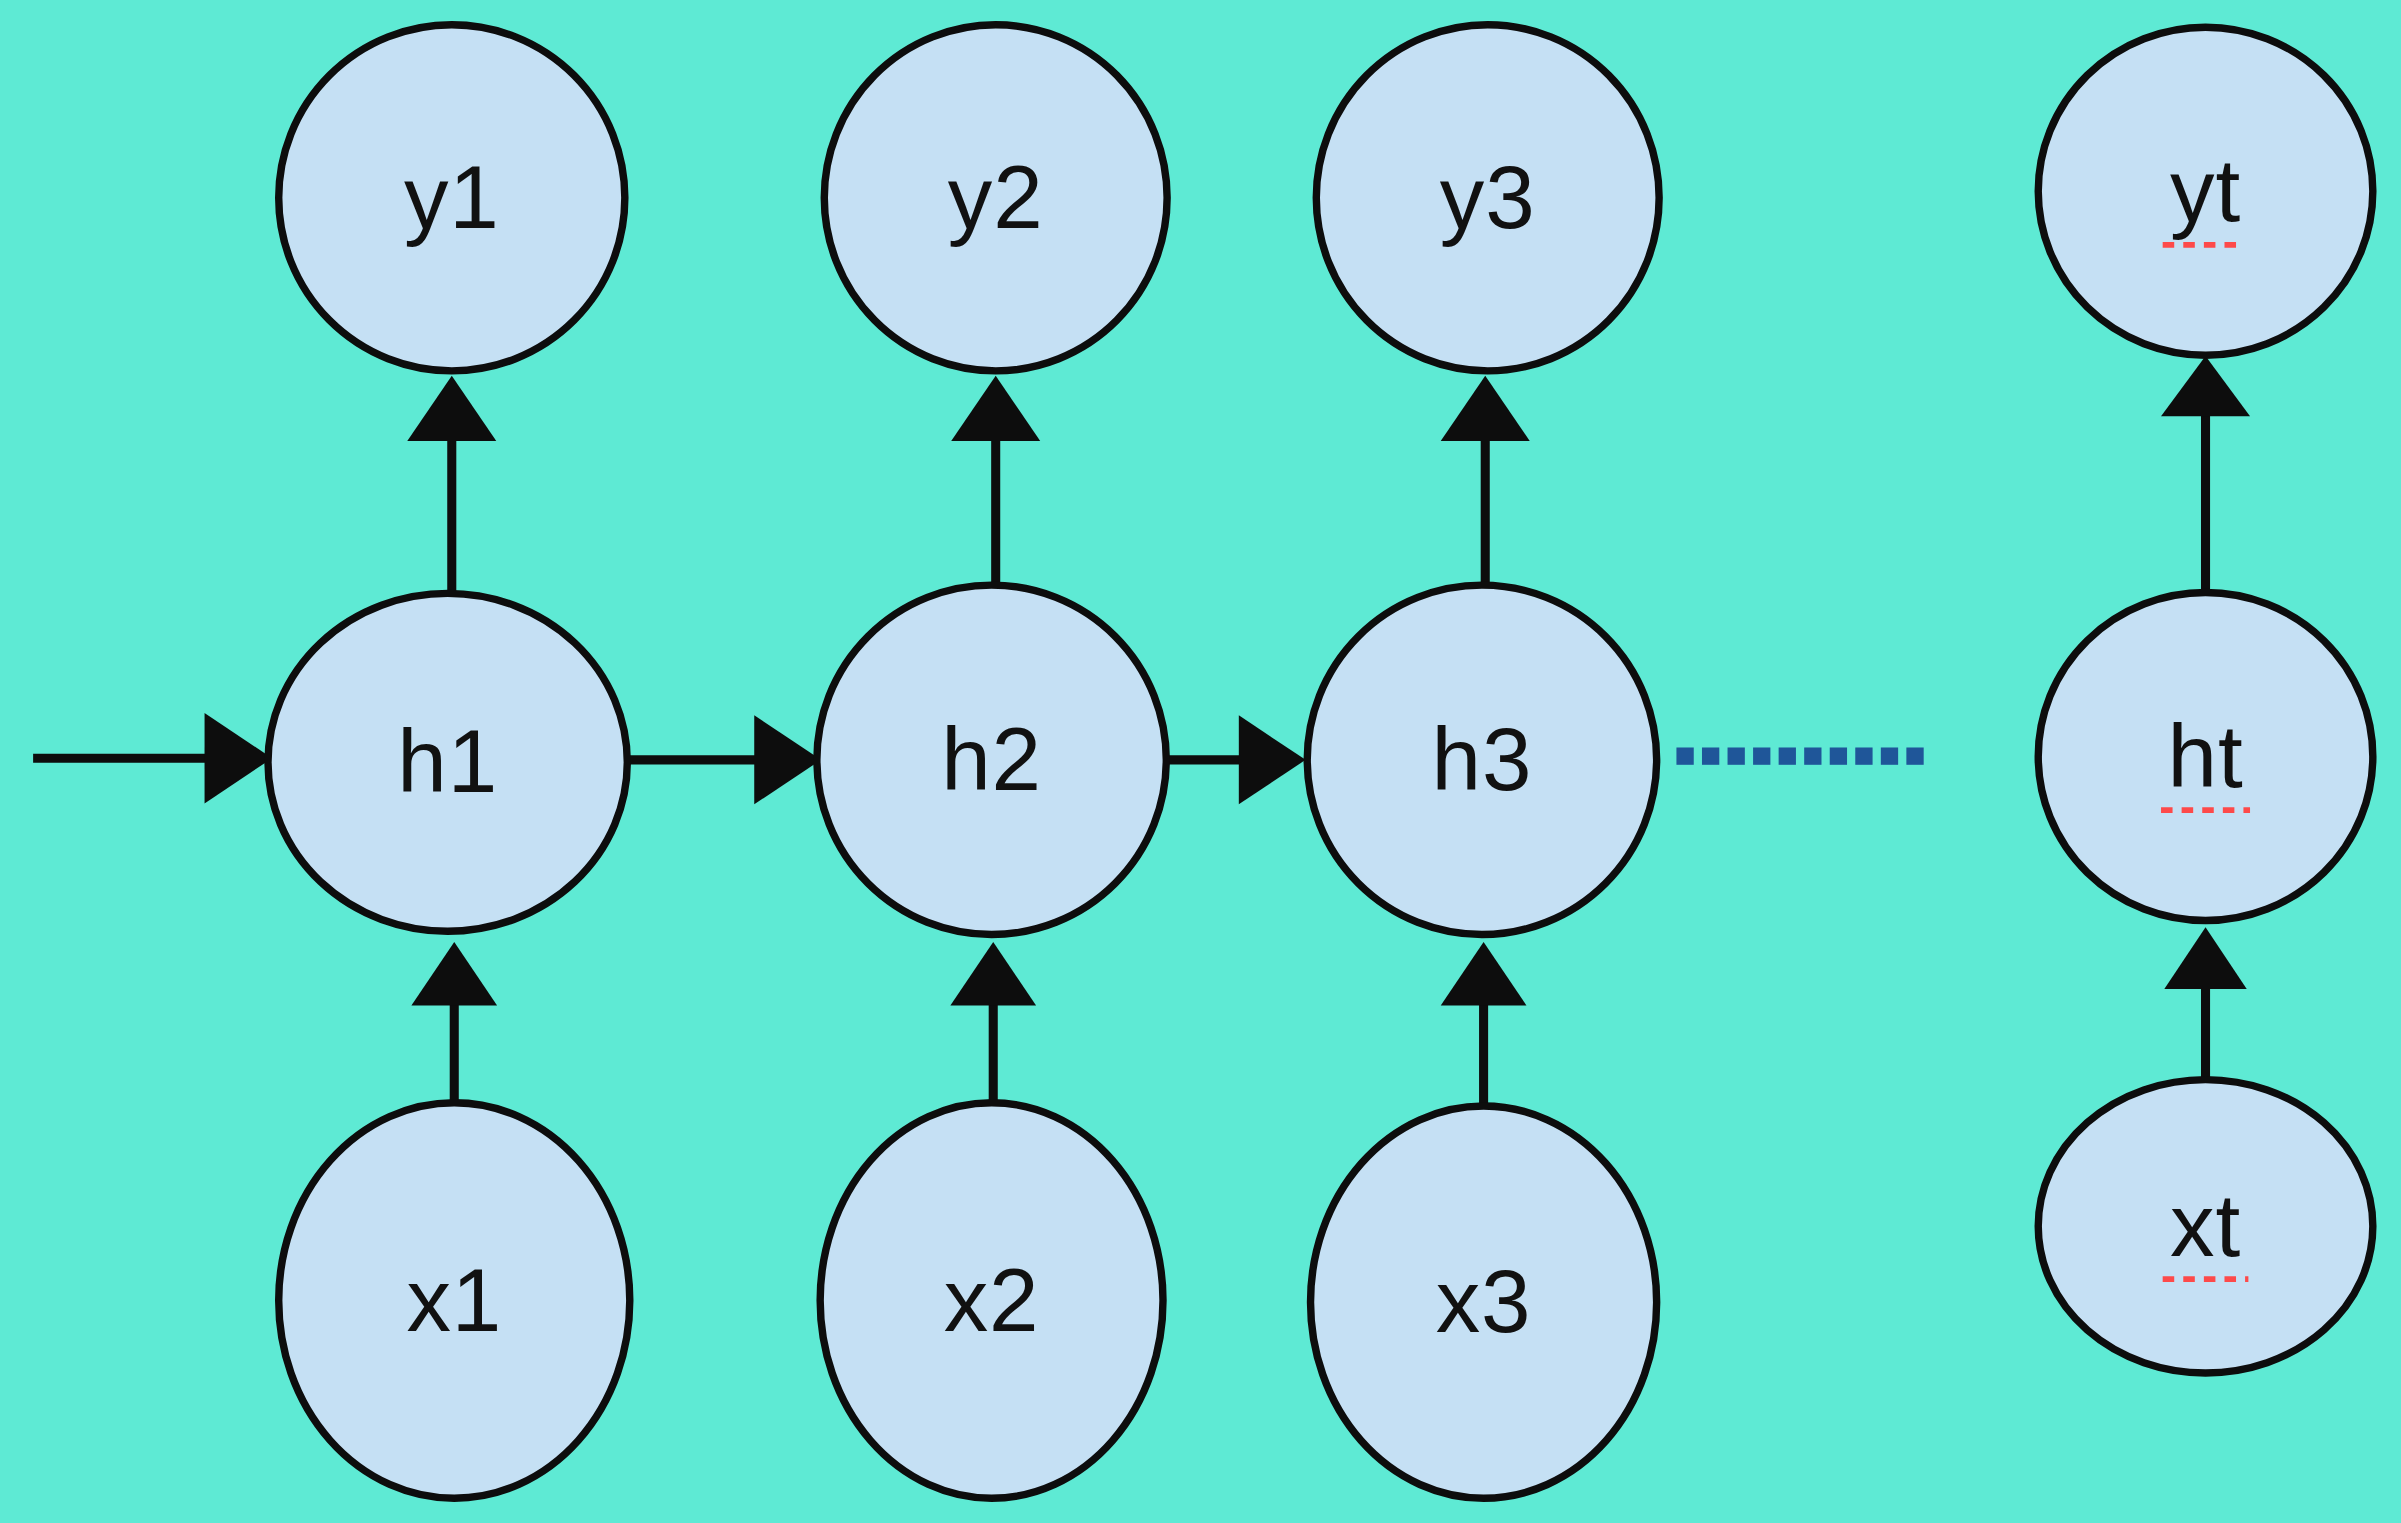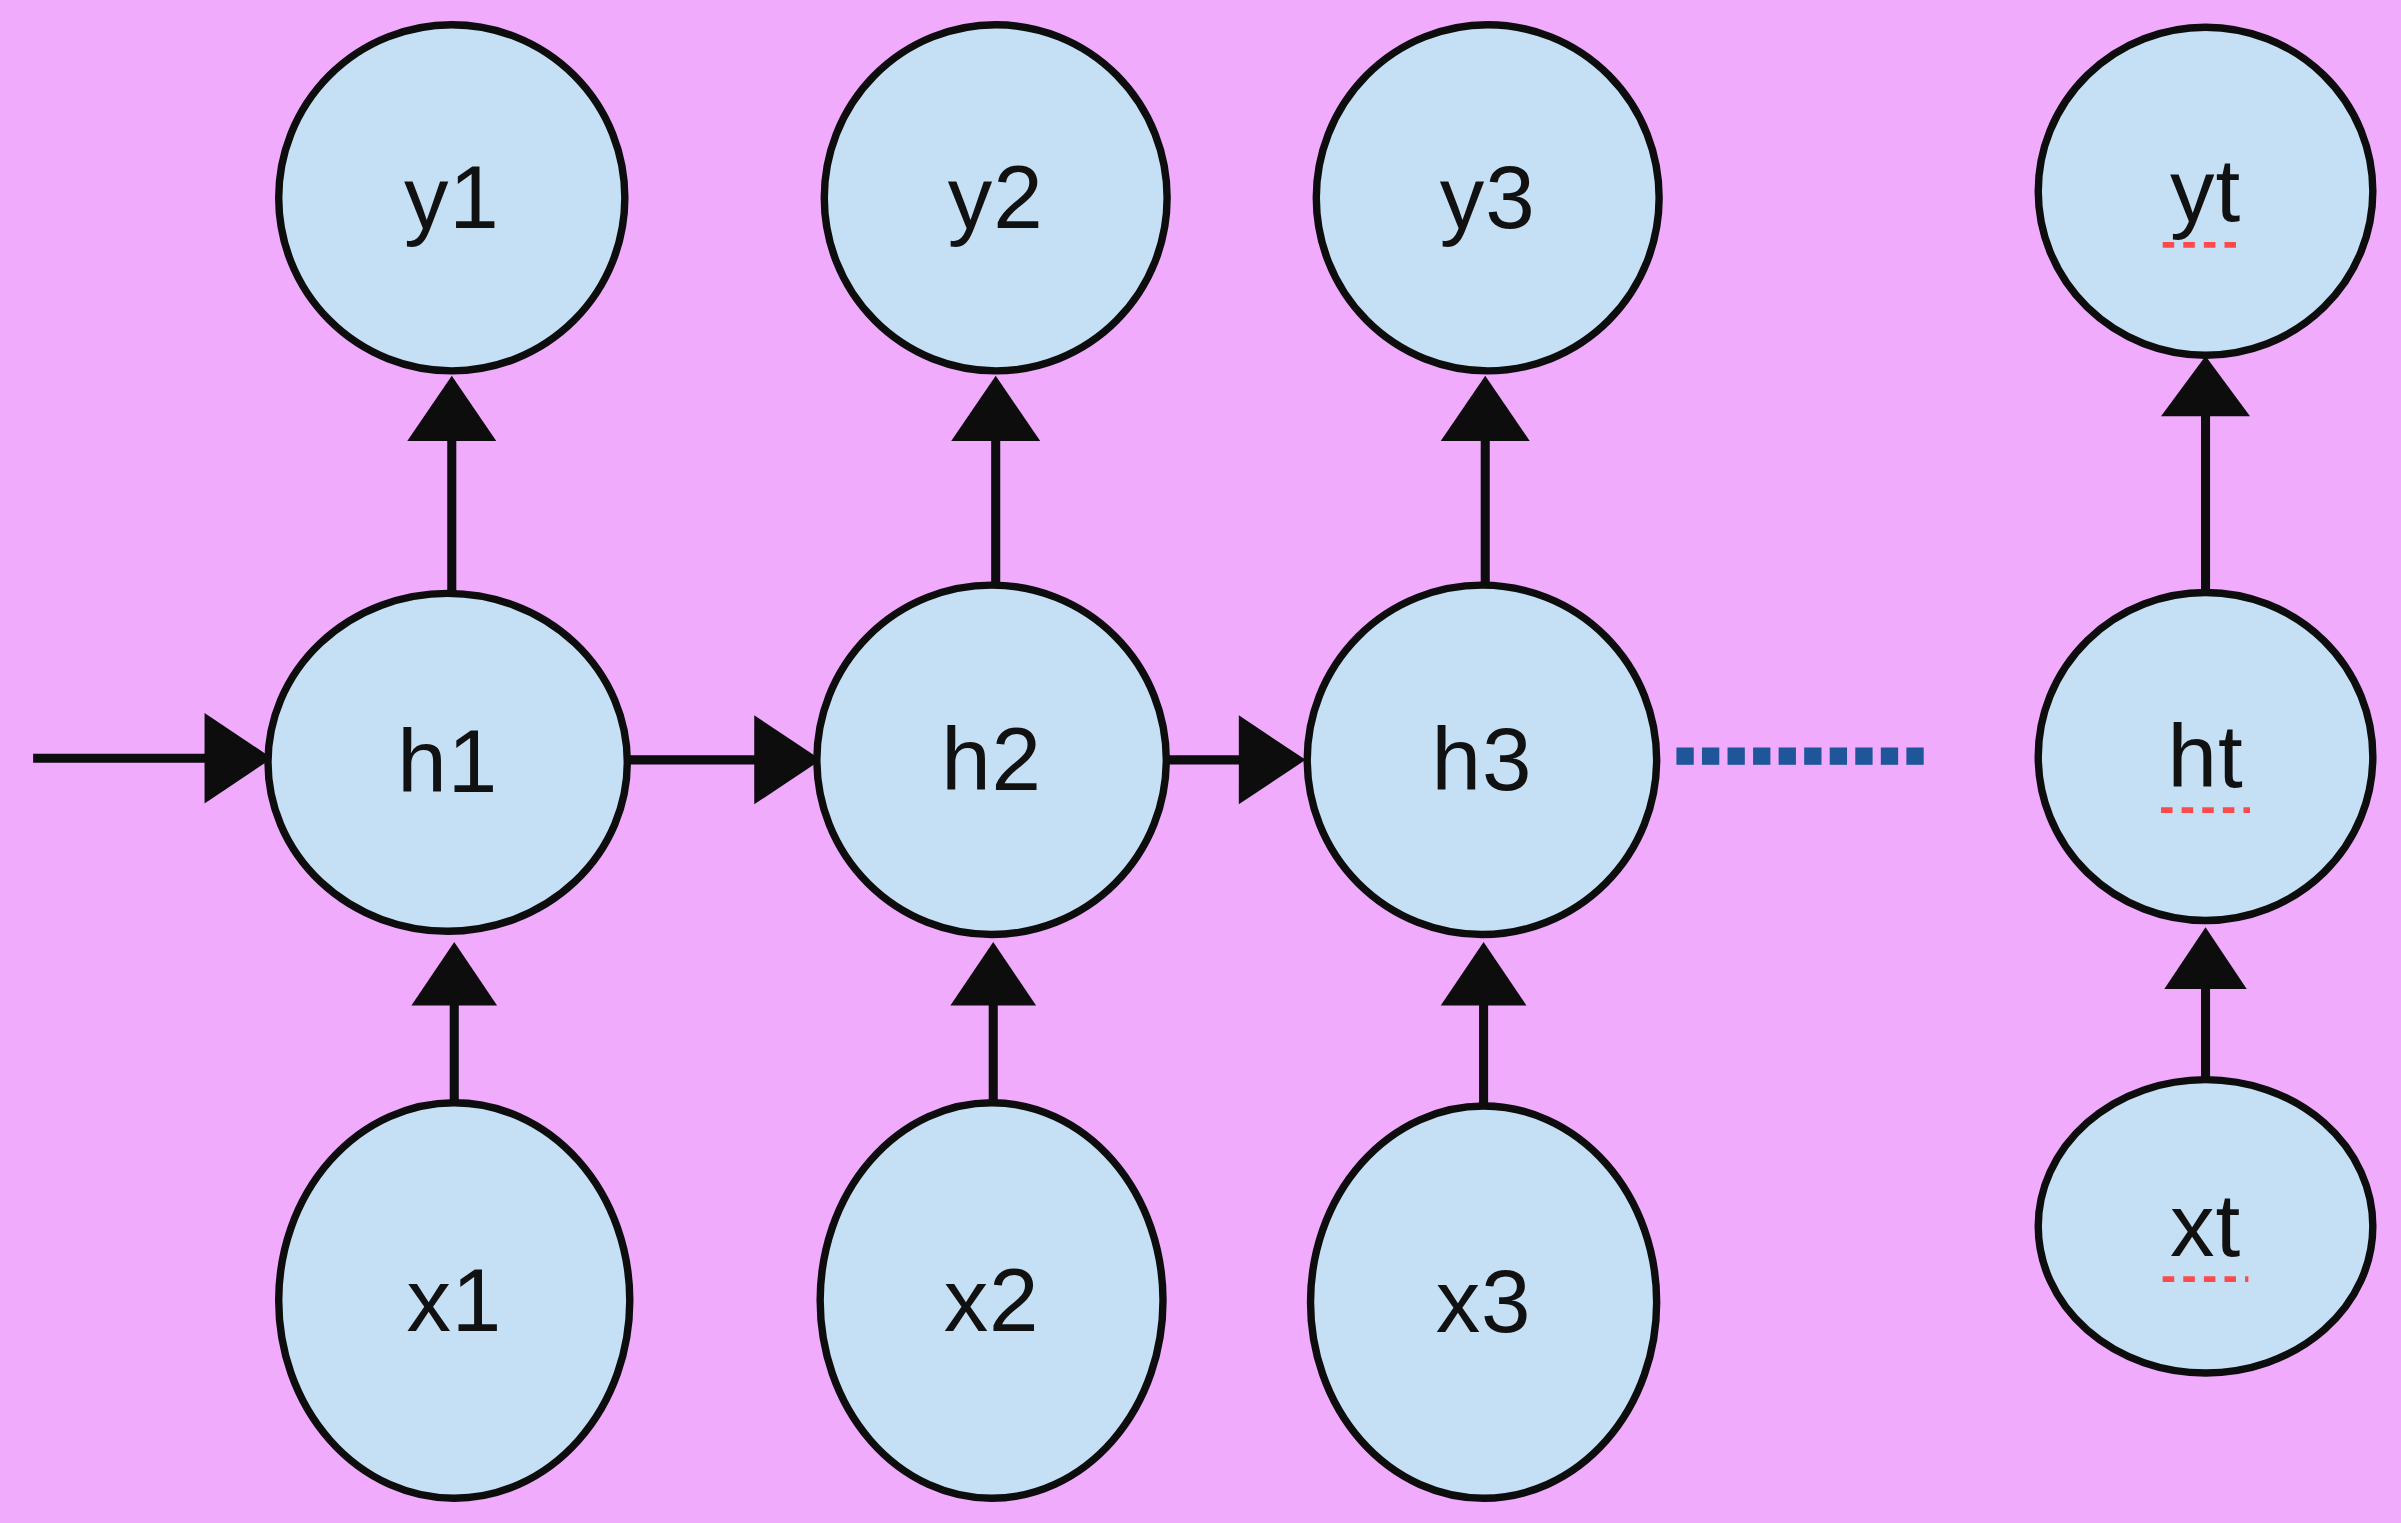--- a/index.html
+++ b/index.html
@@ -7,21 +7,21 @@
     padding: 0;
     background: #ffffff;
   }
   body {
     font-family: "Liberation Sans", sans-serif;
   }
   #canvas {
     position: relative;
     width: 2401px;
     height: 1523px;
-    background: #f0abfc;
+    background: #5eead4;
     overflow: hidden;
   }
   #diagram-svg {
     position: absolute;
     top: 0;
     left: 0;
     width: 2401px;
     height: 1523px;
     display: block;
   }

